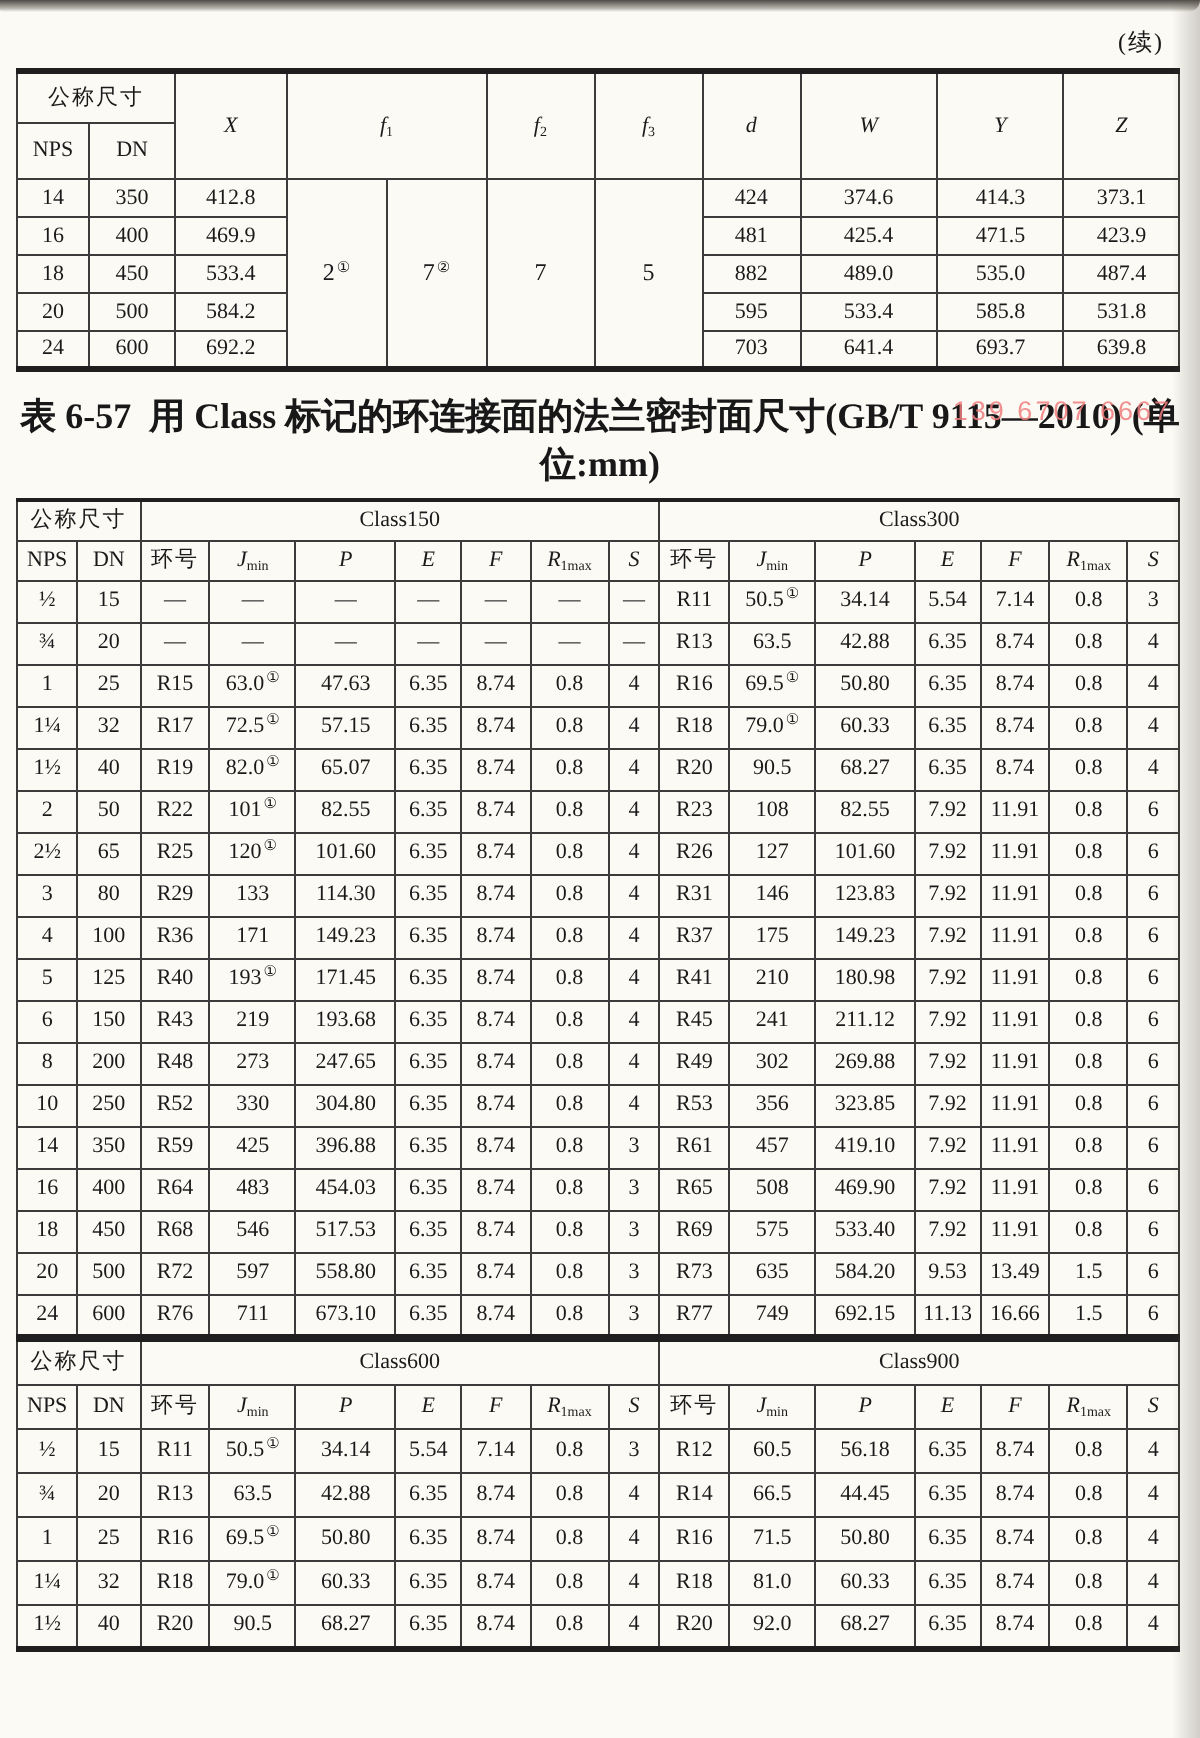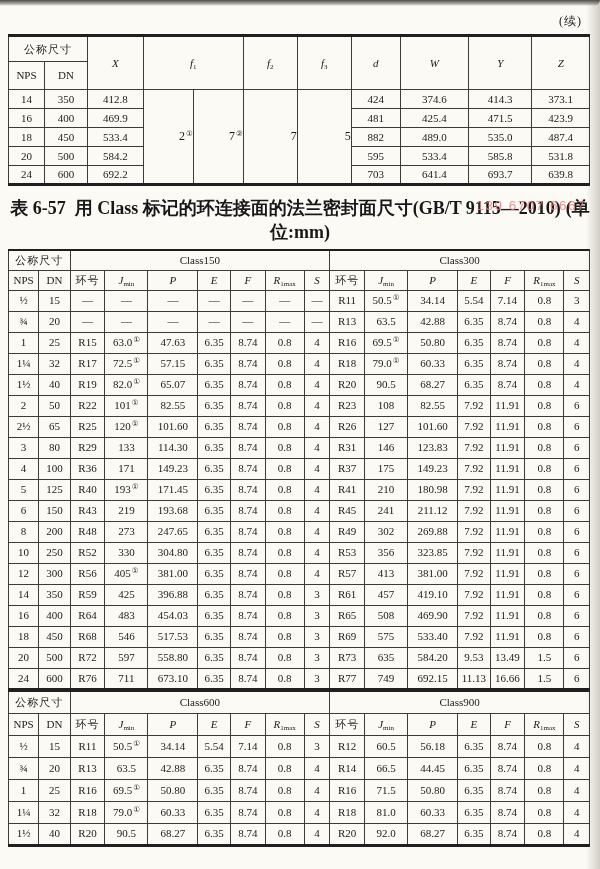--- a/index.html
+++ b/index.html
@@ -13,21 +13,21 @@
   .continued{position:absolute;top:13px;right:18px;font-size:12px;letter-spacing:1px;}
 
   .tbl{border-collapse:collapse;table-layout:fixed;width:582px;margin-left:8px;}
   .tbl th,.tbl td{border:1px solid #3b3b3b;text-align:center;vertical-align:middle;
         padding:0;white-space:nowrap;overflow:hidden;font-size:11px;line-height:1.1;
         font-weight:normal;color:#1a1a1a;}
   .t1{margin-top:34px;border-top:3px solid #1f1f1f;border-bottom:3px solid #1f1f1f;}
   .t1 thead tr:first-child{height:26px;}
   .t1 thead tr:nth-child(2){height:28px;}
   .t1 tbody tr{height:19px;}
-  .t1 td.big{font-size:12px;text-align:right;}
+  .t1 td.big{font-size:12px;}
   .t2{margin-top:5px;border-top:2.5px solid #1f1f1f;border-bottom:2px solid #1f1f1f;}
   .t2 thead tr{height:20px;}
   .t2 tbody tr{height:21px;}
   .t3{border-top:2px solid #1f1f1f;border-bottom:3px solid #1f1f1f;}
   .t3 thead tr{height:22px;}
   .t3 tbody tr{height:22px;}
   .cn{font-size:11.5px;letter-spacing:1px;}
   .it{font-style:italic;font-family:"Liberation Serif","DejaVu Serif",serif;}
   .tbl sub{font-size:7px;line-height:0;vertical-align:-2px;}
   sup.circ{font-size:7.5px;line-height:0;vertical-align:4px;margin-left:1px;}
@@ -418,38 +418,20 @@
           <td>4</td>
           <td>R53</td>
           <td>356</td>
           <td>323.85</td>
           <td>7.92</td>
           <td>11.91</td>
           <td>0.8</td>
           <td>6</td>
         </tr>
         <tr>
-          <td>12</td>
-          <td>300</td>
-          <td>R56</td>
-          <td>405<sup class="circ">①</sup></td>
-          <td>381.00</td>
-          <td>6.35</td>
-          <td>8.74</td>
-          <td>0.8</td>
-          <td>4</td>
-          <td>R57</td>
-          <td>413</td>
-          <td>381.00</td>
-          <td>7.92</td>
-          <td>11.91</td>
-          <td>0.8</td>
-          <td>6</td>
-        </tr>
-        <tr>
           <td>14</td>
           <td>350</td>
           <td>R59</td>
           <td>425</td>
           <td>396.88</td>
           <td>6.35</td>
           <td>8.74</td>
           <td>0.8</td>
           <td>3</td>
           <td>R61</td>

